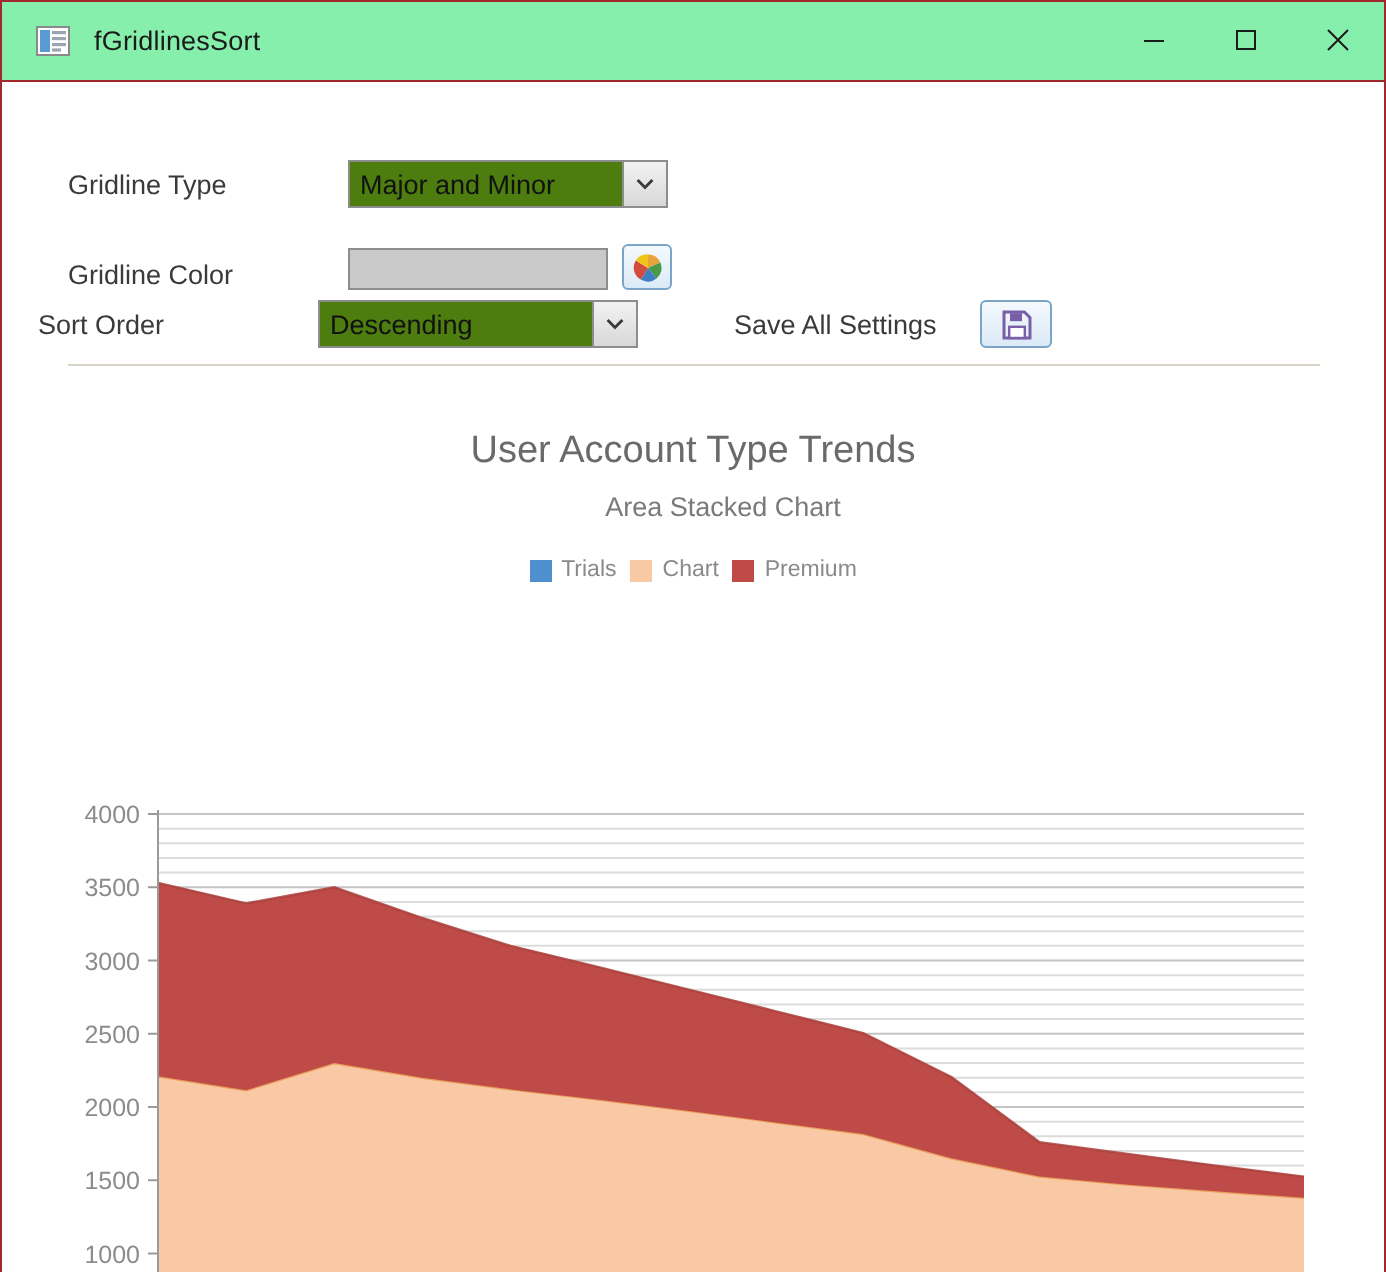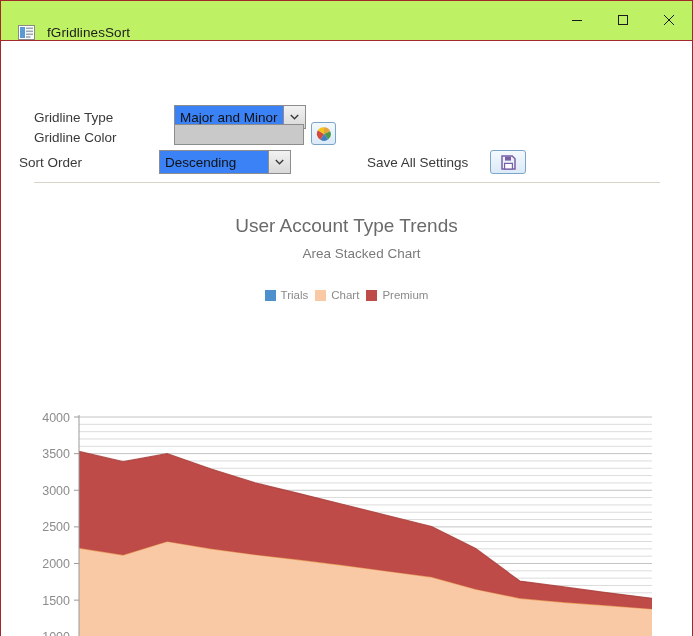--- a/index.html
+++ b/index.html
@@ -10,23 +10,23 @@
   }
   .window{
     position:absolute;left:0;top:0;width:693px;height:636px;
     box-sizing:border-box;
     border:1px solid #a1292c;
     background:#ffffff;
   }
   
   .titlebar{
     position:relative;height:39px;
-    background:#bef264;
+    background:#86efac;
     border-bottom:1px solid #a1292c;
-    display:flex;align-items:flex-end;
+    display:flex;align-items:center;
   }
   .app-icon{
     width:17px;height:15px;margin-left:17px;margin-right:12px;
     position:relative;flex:none;
   }
   .title-text{
     font-size:13.5px;color:#1b1b1b;letter-spacing:.1px;
   }
   .winbtns{position:absolute;right:0;top:0;height:38px;display:flex;}
   .winbtn{
@@ -35,21 +35,21 @@
   }
   .winbtn svg{display:block;}
   
   .formbody{position:relative;height:596px;background:#fff;}
   .ctrl-row{position:absolute;display:flex;align-items:center;}
   .ctrl-label{
     font-size:13.5px;color:#3a3a3a;width:140px;flex:none;
   }
   .combo{
     position:relative;box-sizing:border-box;
-    width:132px;height:24px;border:1px solid #8d8d8d;background:#3b82f6;
+    width:160px;height:24px;border:1px solid #8d8d8d;background:#4d7c0f;
     display:flex;align-items:center;
   }
   .combo .val{
     font-size:13.5px;color:#111;padding-left:5px;flex:1;
     white-space:nowrap;overflow:hidden;
   }
   .combo .arrowbox{
     width:21px;height:22px;flex:none;
     background:linear-gradient(#f2f2f2,#d8d8d8);
     border-left:1px solid #8d8d8d;
@@ -79,21 +79,21 @@
   
   .chart{position:absolute;left:0;top:147px;width:691px;height:448px;}
   .chart-title{
     text-align:center;font-size:19px;color:#6a6a6a;margin-top:27px;
   }
   .chart-sub{
     text-align:center;font-size:13.5px;color:#7a7a7a;margin-top:9px;padding-left:30px;
   }
   .legend{
     display:flex;justify-content:center;align-items:center;
-    gap:7px;margin-top:28px;
+    gap:7px;margin-top:18px;
   }
   .legend-item{display:flex;align-items:center;gap:5px;}
   .legend-key{width:11px;height:11px;display:block;}
   .legend-text{font-size:11.5px;color:#8a8a8a;}
   .plotwrap{position:relative;margin-top:9px;height:340px;}
   .plotsvg{display:block;}
 </style>
 </head>
 <body>
 
@@ -126,21 +126,21 @@
       <div class="winbtn">
         <svg width="12" height="12" viewBox="0 0 12 12">
           <path d="M1 1 L11 11 M11 1 L1 11" stroke="#1b1b1b" stroke-width="1" fill="none"></path>
         </svg>
       </div>
     </div>
   </div>
 
   <div class="formbody">
 
-    <div class="ctrl-row" style="left:33px;top:64px;">
+    <div class="ctrl-row" style="left:33px;top:39px;">
       <span class="ctrl-label">Gridline Type</span>
       <div class="combo">
         <span class="val">Major and Minor</span>
         <span class="arrowbox">
           <svg width="9" height="6" viewBox="0 0 9 6">
             <path d="M0.8 1 L4.5 4.8 L8.2 1" fill="none" stroke="#3a3a3a" stroke-width="1.4"></path>
           </svg>
         </span>
       </div>
     </div>

